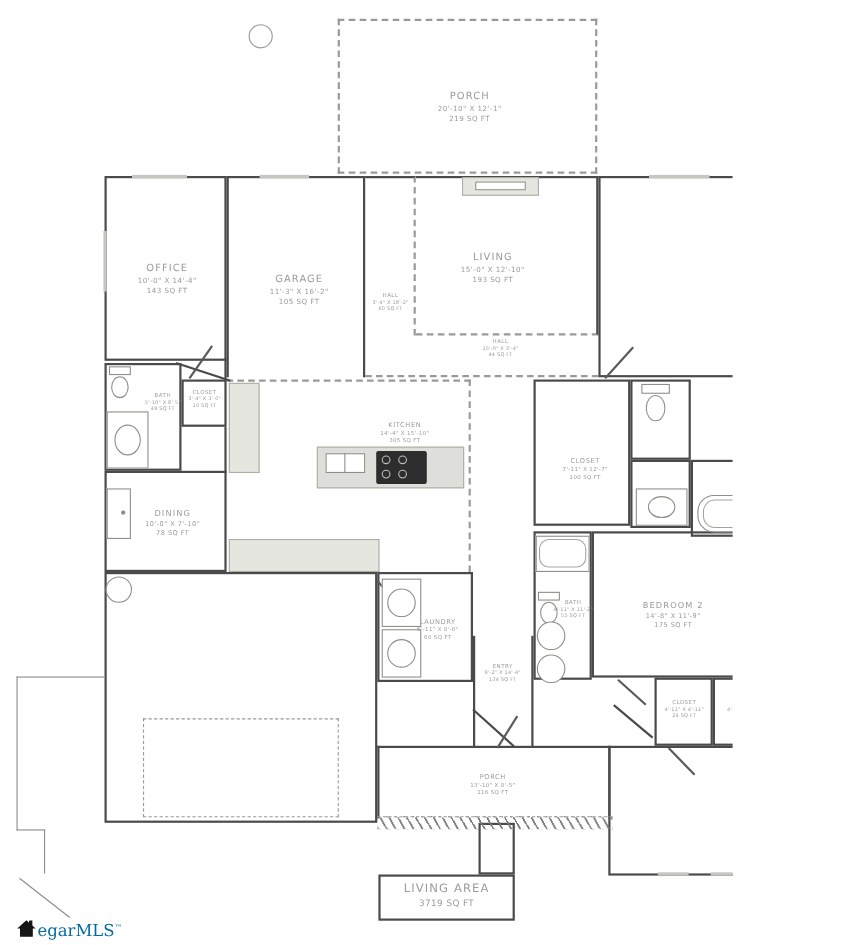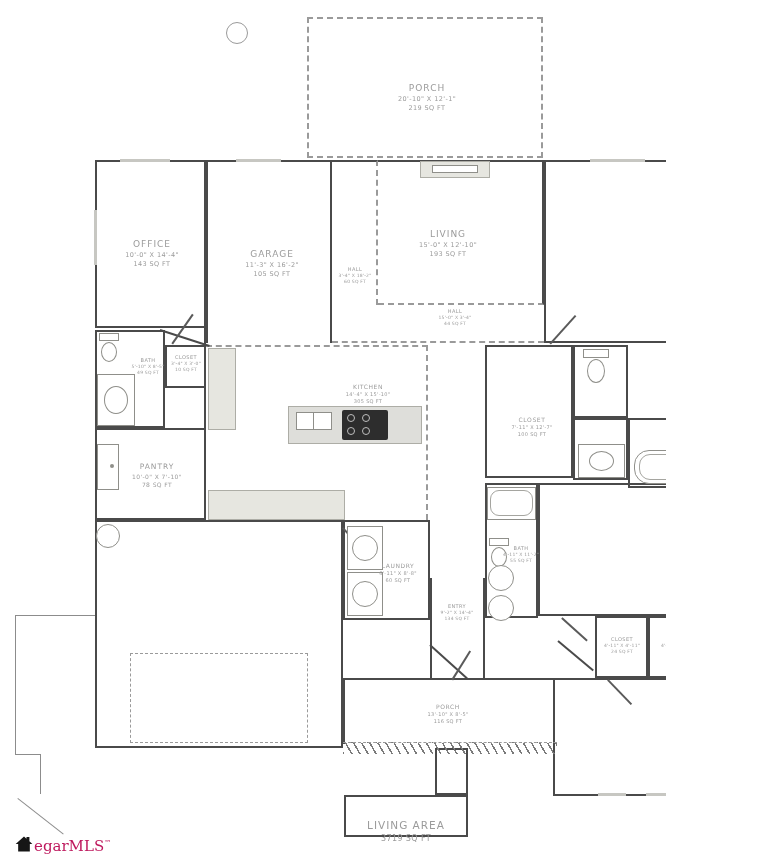--- a/index.html
+++ b/index.html
@@ -13,37 +13,37 @@
   
   .lbl{position:absolute;text-align:center;color:#9b9b9b;letter-spacing:1px;line-height:1.4;z-index:30;}
   .lbl .rn{font-size:9px;}
   .lbl .rd,.lbl .ra{font-size:6.5px;letter-spacing:.4px;}
   .lbl.md .rn{font-size:7.5px;}
   .lbl.md .rd,.lbl.md .ra{font-size:6px;}
   .lbl.sm .rn{font-size:6px;letter-spacing:.6px;}
   .lbl.sm .rd,.lbl.sm .ra{font-size:5px;letter-spacing:.3px;}
   .lbl.xs .rn{font-size:5px;letter-spacing:.4px;}
   .lbl.xs .rd,.lbl.xs .ra{font-size:4.5px;letter-spacing:.2px;}
-  .lbl.lg .rn{font-size:10.5px;margin-top:17px;}
+  .lbl.lg .rn{font-size:10.5px;}
   .lbl.lg .ra{font-size:8px;}
   
   .fx{position:absolute;box-sizing:border-box;border:1.5px solid #8f8f8a;background:#fff;z-index:12;}
   .fill{background:#e6e6e0;border:1px solid #adada6;}
   .round{border-radius:50%;}
   .dark{background:#2d2d2d;border:none;border-radius:2px;}
   .burner{position:absolute;width:8px;height:8px;border:1px solid #bdbdbd;border-radius:50%;background:transparent;box-sizing:border-box;z-index:13;}
   .door{position:absolute;height:1.5px;background:#5a5a5a;transform-origin:left center;z-index:11;}
   .diagwall{position:absolute;height:2px;background:#4a4a4a;transform-origin:left center;z-index:11;}
   .win{position:absolute;background:#c7c7c2;z-index:14;}
   .pline{position:absolute;background:#8c8c8c;}
   .hatch{position:absolute;left:343px;top:742px;width:214px;height:11px;
          background:repeating-linear-gradient(60deg,#7a7a7a 0 1.5px,transparent 1.5px 7px);
          border-top:1px dashed #9a9a9a;z-index:9;}
   #logo{position:absolute;left:14px;top:834px;display:flex;align-items:flex-end;z-index:40;}
-  #logo .txt{font-family:"DejaVu Serif",serif;font-size:15px;color:#be185d;line-height:1;}
+  #logo .txt{font-family:"DejaVu Serif",serif;font-size:15px;color:#0369a1;line-height:1;}
   #logo sup{font-size:7px;}
 </style>
 </head>
 <body>
 
 <div id="plan">
 
   <div class="abs wall dash" style="left:307px;top:17px;width:236px;height:141px;"></div>
   <div class="abs wall" style="left:95px;top:160px;width:111px;height:168px;"></div>
   <div class="abs wall" style="left:206px;top:160px;width:126px;height:183px;border-bottom:none;"></div>
@@ -192,38 +192,43 @@
     <div class="rn">KITCHEN</div>
     <div class="rd">14'-4" X 15'-10"</div>
     <div class="ra">305 SQ FT</div>
   </div>
   <div class="lbl sm" style="left:492px;top:416px;width:80px;">
     <div class="rn">CLOSET</div>
     <div class="rd">7'-11" X 12'-7"</div>
     <div class="ra">100 SQ FT</div>
   </div>
   <div class="lbl md" style="left:107px;top:462px;width:100px;">
-    <div class="rn">PANTRY</div>
+    <div class="rn">DINING</div>
     <div class="rd">10'-0" X 7'-10"</div>
     <div class="ra">78 SQ FT</div>
   </div>
   <div class="lbl sm" style="left:363px;top:562px;width:70px;">
     <div class="rn">LAUNDRY</div>
     <div class="rd">6'-11" X 8'-8"</div>
     <div class="ra">60 SQ FT</div>
   </div>
   <div class="lbl xs" style="left:497px;top:545px;width:48px;">
     <div class="rn">BATH</div>
     <div class="rd">4'-11" X 11'-2"</div>
     <div class="ra">55 SQ FT</div>
   </div>
   <div class="lbl xs" style="left:427px;top:603px;width:60px;">
     <div class="rn">ENTRY</div>
     <div class="rd">9'-2" X 14'-4"</div>
     <div class="ra">134 SQ FT</div>
+  </div>
+  <div class="lbl md" style="left:547px;top:546px;width:130px;">
+    <div class="rn">BEDROOM 2</div>
+    <div class="rd">14'-8" X 11'-9"</div>
+    <div class="ra">175 SQ FT</div>
   </div>
   <div class="lbl xs" style="left:596px;top:636px;width:52px;">
     <div class="rn">CLOSET</div>
     <div class="rd">4'-11" X 4'-11"</div>
     <div class="ra">24 SQ FT</div>
   </div>
   <div class="lbl xs" style="left:651px;top:636px;width:56px;">
     <div class="rn">CLOSET</div>
     <div class="rd">4'-11" X 4'-11"</div>
     <div class="ra">24 SQ FT</div>

